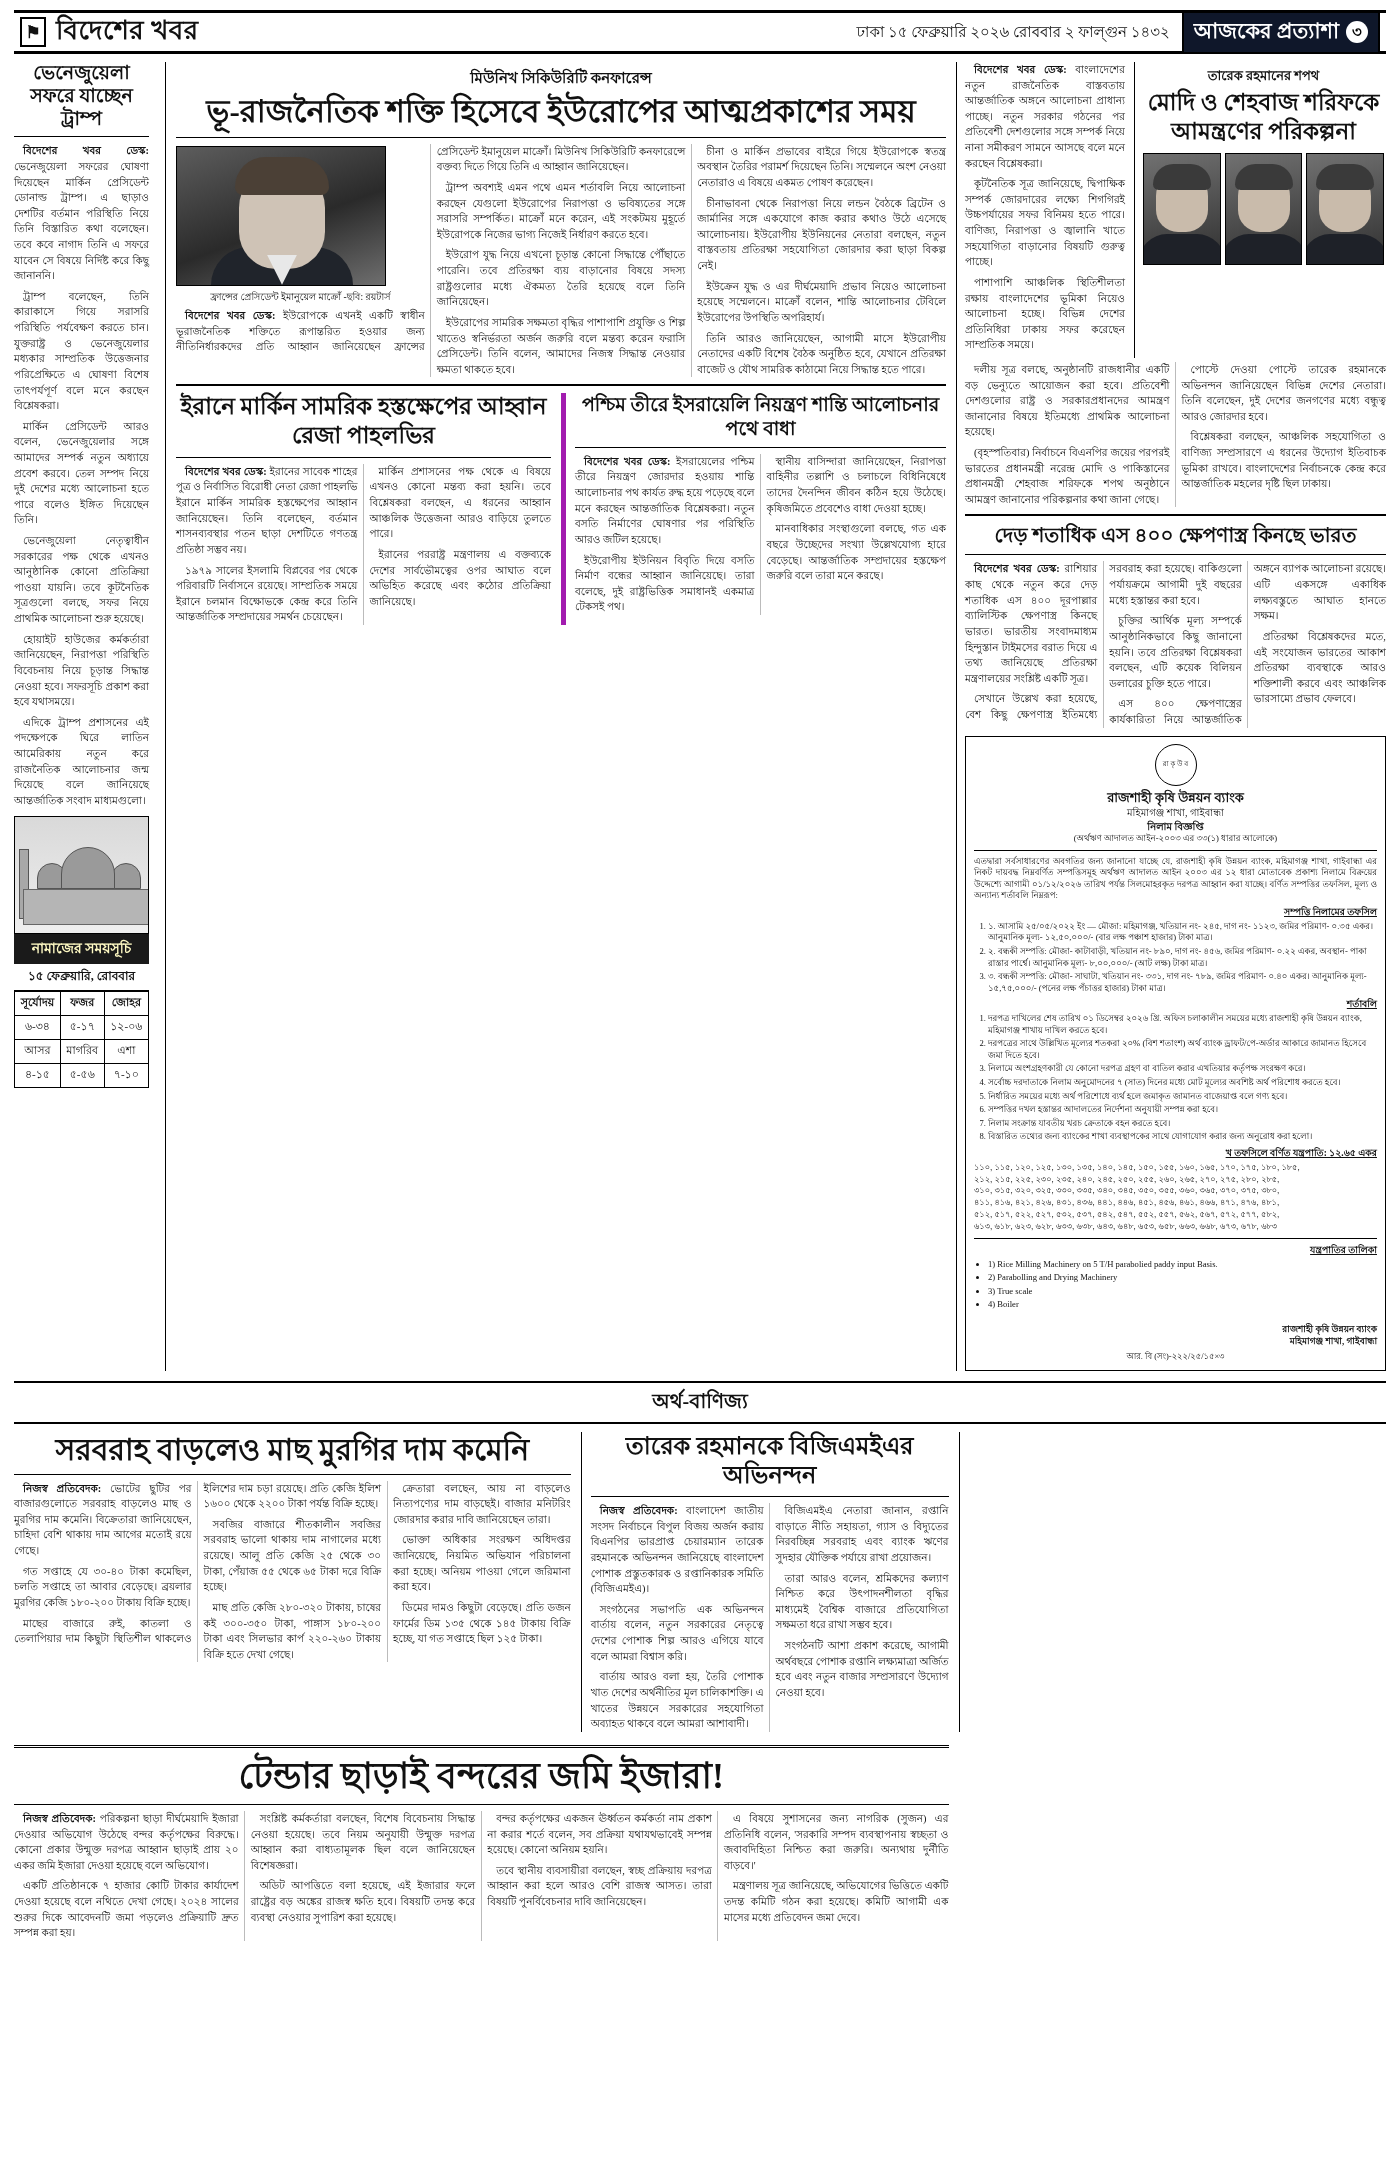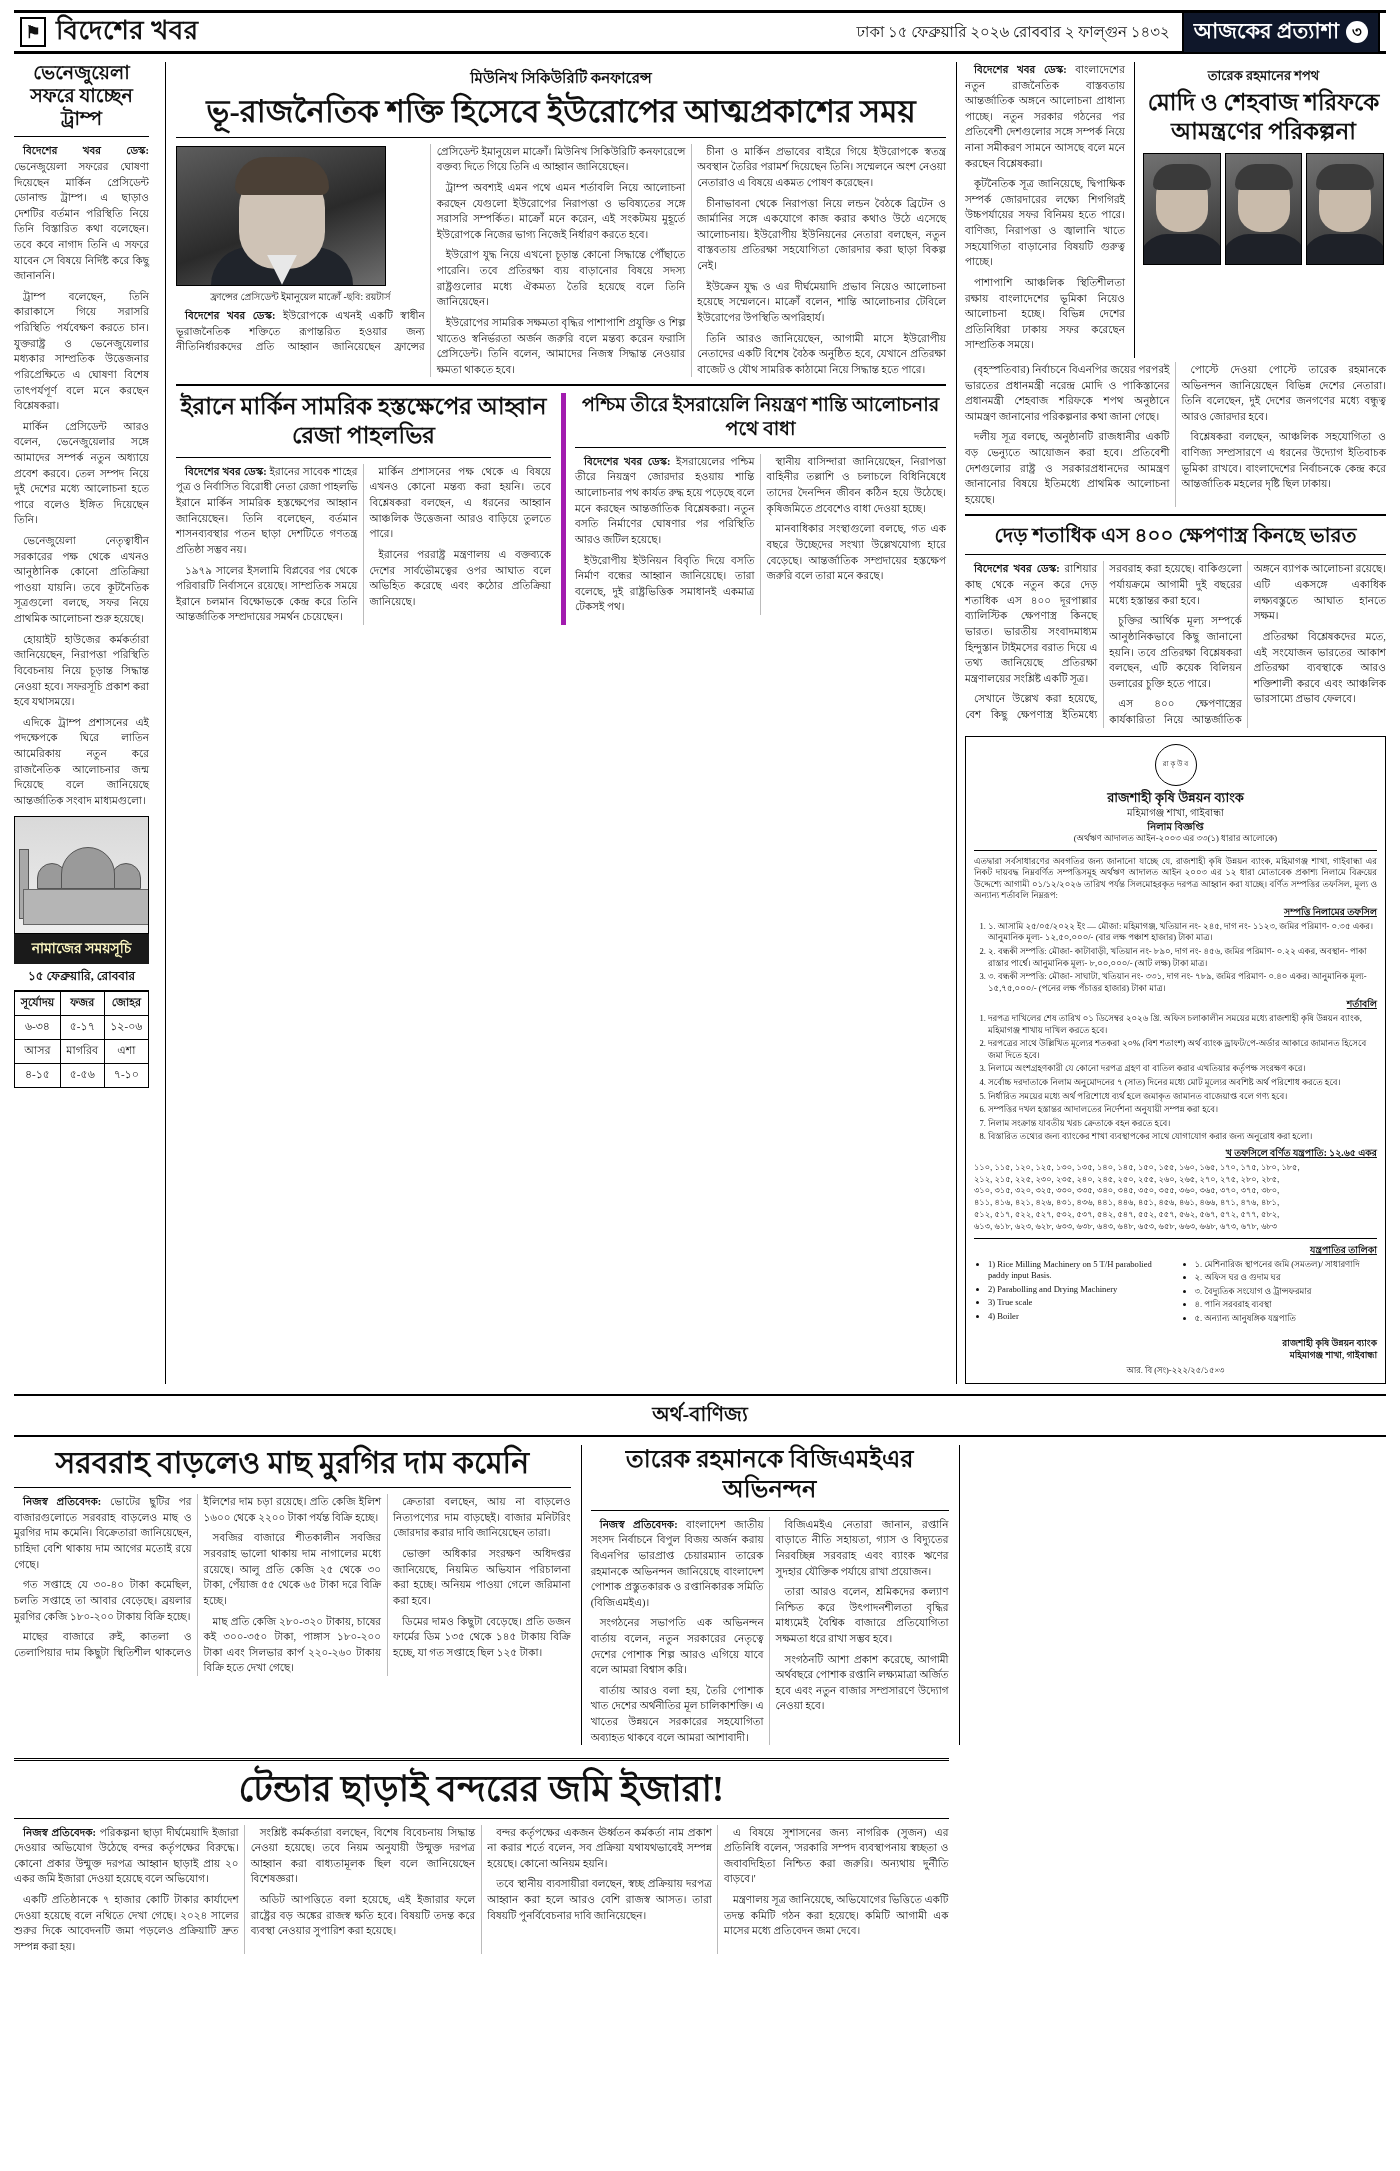--- a/index.html
+++ b/index.html
@@ -341,22 +341,22 @@
             <div class="mini-photo">
                 <div class="b"></div>
                 <div class="f"></div>
                 <div class="h"></div>
               </div>
           </div>
         </div>
       </div>
 
       <div class="body-col cols2" style="margin-top:4px;">
+        <p>দলীয় সূত্র বলছে, অনুষ্ঠানটি রাজধানীর একটি বড় ভেন্যুতে আয়োজন করা হবে। প্রতিবেশী দেশগুলোর রাষ্ট্র ও সরকারপ্রধানদের আমন্ত্রণ জানানোর বিষয়ে ইতিমধ্যে প্রাথমিক আলোচনা হয়েছে।</p>
         <p>(বৃহস্পতিবার) নির্বাচনে বিএনপির জয়ের পরপরই ভারতের প্রধানমন্ত্রী নরেন্দ্র মোদি ও পাকিস্তানের প্রধানমন্ত্রী শেহবাজ শরিফকে শপথ অনুষ্ঠানে আমন্ত্রণ জানানোর পরিকল্পনার কথা জানা গেছে।</p>
-        <p>দলীয় সূত্র বলছে, অনুষ্ঠানটি রাজধানীর একটি বড় ভেন্যুতে আয়োজন করা হবে। প্রতিবেশী দেশগুলোর রাষ্ট্র ও সরকারপ্রধানদের আমন্ত্রণ জানানোর বিষয়ে ইতিমধ্যে প্রাথমিক আলোচনা হয়েছে।</p>
         <p>পোস্টে দেওয়া পোস্টে তারেক রহমানকে অভিনন্দন জানিয়েছেন বিভিন্ন দেশের নেতারা। তিনি বলেছেন, দুই দেশের জনগণের মধ্যে বন্ধুত্ব আরও জোরদার হবে।</p>
         <p>বিশ্লেষকরা বলছেন, আঞ্চলিক সহযোগিতা ও বাণিজ্য সম্প্রসারণে এ ধরনের উদ্যোগ ইতিবাচক ভূমিকা রাখবে। বাংলাদেশের নির্বাচনকে কেন্দ্র করে আন্তর্জাতিক মহলের দৃষ্টি ছিল ঢাকায়।</p>
       </div>
 
       <div class="rule-thick"></div>
 
       <div class="hl" style="font-size:20px;">দেড় শতাধিক এস ৪০০ ক্ষেপণাস্ত্র কিনছে ভারত</div>
       <div class="rule"></div>
       <div class="body-col cols3">
         <p><span class="lead">বিদেশের খবর ডেস্ক:</span>
@@ -405,27 +405,20 @@
         </div>
         <div class="small-rule"></div>
         <div class="ad-band">যন্ত্রপাতির তালিকা</div>
         <div style="display:flex;gap:10px;">
           <ul style="flex:1;">
             <li>1) Rice Milling Machinery on 5 T/H parabolied paddy input Basis.</li>
             <li>2) Parabolling and Drying Machinery</li>
             <li>3) True scale</li>
             <li>4) Boiler</li>
           </ul>
-          <ul style="flex:1;">
-            <li>১. মেশিনারিজ স্থাপনের জমি (সমতল)/ সাধারণাদি</li>
-            <li>২. অফিস ঘর ও গুদাম ঘর</li>
-            <li>৩. বৈদ্যুতিক সংযোগ ও ট্রান্সফরমার</li>
-            <li>৪. পানি সরবরাহ ব্যবস্থা</li>
-            <li>৫. অন্যান্য আনুষঙ্গিক যন্ত্রপাতি</li>
-          </ul>
         </div>
         <div class="ad-sign" style="white-space:pre-line;">রাজশাহী কৃষি উন্নয়ন ব্যাংক
 মহিমাগঞ্জ শাখা, গাইবান্ধা</div>
         <div class="ad-foot">আর. বি (সং)-২২২/২৫/১৫×৩</div>
       </div>
     </div>
   </div>
 
   <div class="section-band">অর্থ-বাণিজ্য</div>
 

